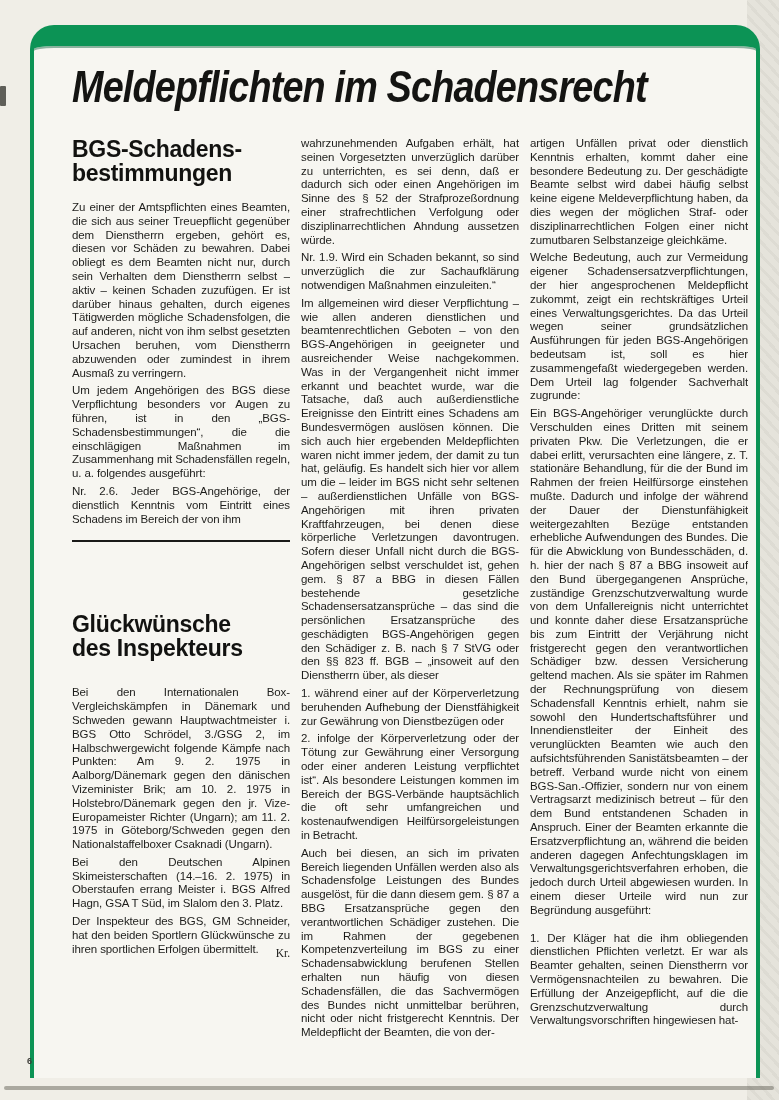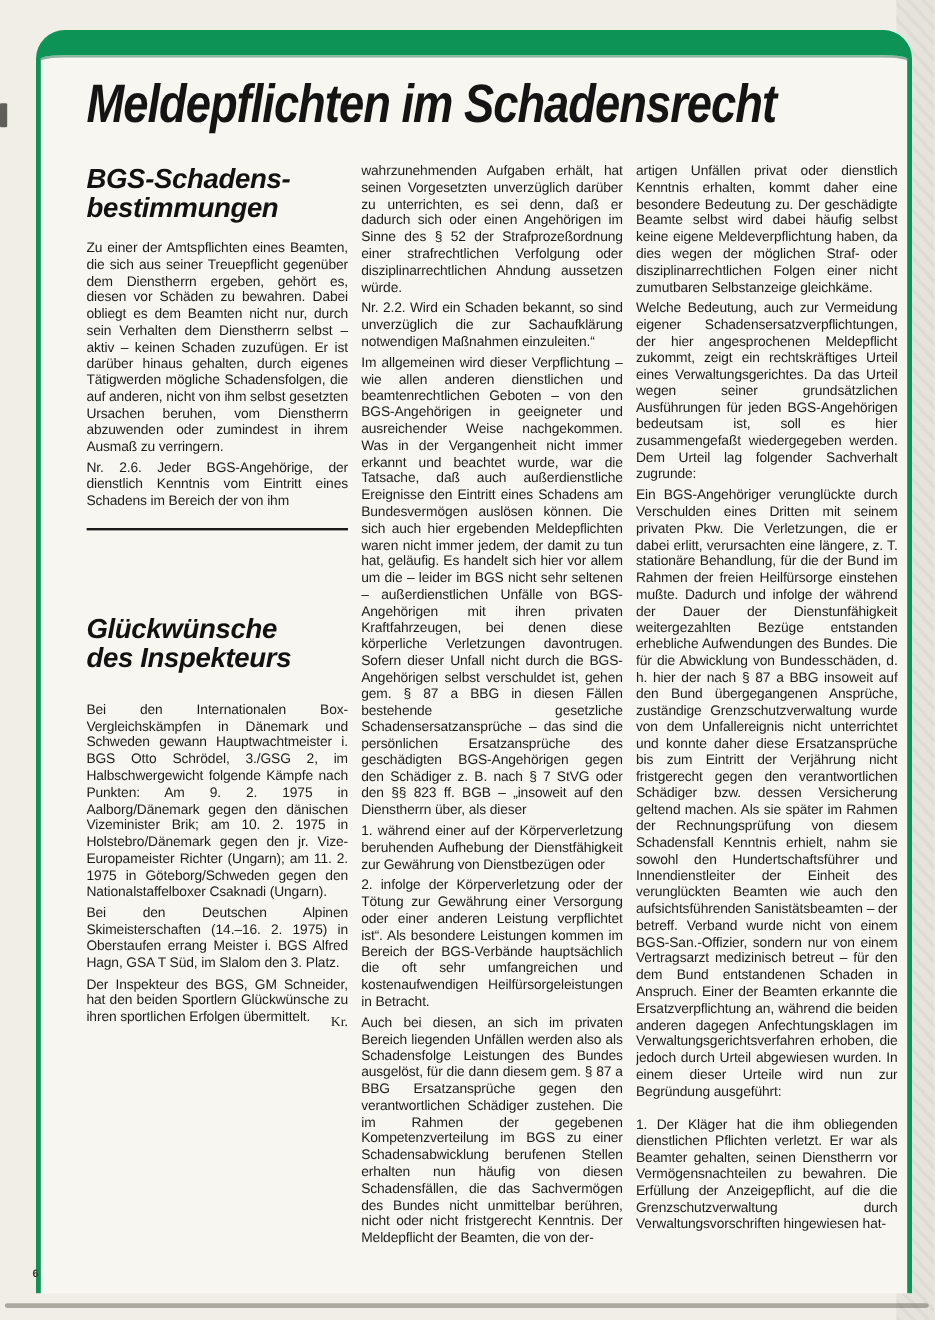--- a/index.html
+++ b/index.html
@@ -36,21 +36,21 @@
     font-size:45px;line-height:48px;
     font-weight:bold;font-style:italic;
     letter-spacing:-1px;white-space:nowrap;
     transform:scaleX(.84);transform-origin:0 50%;
     color:#141412;
   }
   .cols{display:flex;gap:11px;margin:26px 8px 0 38px;}
   .col{width:218px;height:941px;overflow:hidden;}
   .heading{
     font-size:23px;line-height:24px;
-    font-weight:bold;font-style:italic;
+    font-weight:bold;
     letter-spacing:-0.3px;color:#121210;
     margin:0 0 16px 0;
   }
   .heading2{margin-top:70px;margin-bottom:26px;}
   .para{
     font-size:11.5px;line-height:13.8px;
     letter-spacing:-0.1px;
     text-align:justify;
     hyphens:auto;-webkit-hyphens:auto;overflow-wrap:break-word;
     margin:0 0 4px 0;
@@ -77,41 +77,42 @@
   <div class="frame">
     <h1 class="title">Meldepflichten im Schadensrecht</h1>
 
     <div class="cols">
 
       <div class="col">
         <section>
           <h2 class="heading"><span>BGS-Schadens-</span><br><span>bestimmungen</span></h2>
           <div>
               <p class="para">Zu einer der Amtspflichten eines Beamten, die sich aus seiner Treuepflicht gegenüber dem Dienstherrn ergeben, gehört es, diesen vor Schäden zu bewahren. Dabei obliegt es dem Beamten nicht nur, durch sein Verhalten dem Dienstherrn selbst – aktiv – keinen Schaden zuzufügen. Er ist darüber hinaus gehalten, durch eigenes Tätigwerden mögliche Schadensfolgen, die auf anderen, nicht von ihm selbst gesetzten Ursachen beruhen, vom Dienstherrn abzuwenden oder zumindest in ihrem Ausmaß zu verringern.</p>
+              <p class="para">Um jedem Angehörigen des BGS diese Verpflichtung besonders vor Augen zu führen, ist in den „BGS-Schadensbestimmungen“, die die einschlägigen Maßnahmen im Zusammenhang mit Schadensfällen regeln, u. a. folgendes ausgeführt:</p>
               <p class="para">Nr. 2.6. Jeder BGS-Angehörige, der dienstlich Kenntnis vom Eintritt eines Schadens im Bereich der von ihm</p>
             </div>
         </section>
 
         <hr class="divider">
 
         <section>
           <h2 class="heading heading2"><span>Glückwünsche</span><br><span>des Inspekteurs</span></h2>
           <div>
               <p class="para">Bei den Internationalen Box-Vergleichskämpfen in Dänemark und Schweden gewann Hauptwachtmeister i. BGS Otto Schrödel, 3./GSG 2, im Halbschwergewicht folgende Kämpfe nach Punkten: Am 9. 2. 1975 in Aalborg/Dänemark gegen den dänischen Vizeminister Brik; am 10. 2. 1975 in Holstebro/Dänemark gegen den jr. Vize-Europameister Richter (Ungarn); am 11. 2. 1975 in Göteborg/Schweden gegen den Nationalstaffelboxer Csaknadi (Ungarn).</p>
               <p class="para">Bei den Deutschen Alpinen Skimeisterschaften (14.–16. 2. 1975) in Oberstaufen errang Meister i. BGS Alfred Hagn, GSA T Süd, im Slalom den 3. Platz.</p>
               <p class="para">Der Inspekteur des BGS, GM Schneider, hat den beiden Sportlern Glückwünsche zu ihren sportlichen Erfolgen übermittelt.</p>
             </div>
           <p class="kr">Kr.</p>
         </section>
       </div>
 
       <div class="col">
         <div>
             <p class="para">wahrzunehmenden Aufgaben erhält, hat seinen Vorgesetzten unverzüglich darüber zu unterrichten, es sei denn, daß er dadurch sich oder einen Angehörigen im Sinne des § 52 der Strafprozeßordnung einer strafrechtlichen Verfolgung oder disziplinarrechtlichen Ahndung aussetzen würde.</p>
-            <p class="para">Nr. 2.2. Wird ein Schaden bekannt, so sind unverzüglich die zur Sachaufklärung notwendigen Maßnahmen einzuleiten.“</p>
+            <p class="para">Nr. 1.9. Wird ein Schaden bekannt, so sind unverzüglich die zur Sachaufklärung notwendigen Maßnahmen einzuleiten.“</p>
             <p class="para">Im allgemeinen wird dieser Verpflichtung – wie allen anderen dienstlichen und beamtenrechtlichen Geboten – von den BGS-Angehörigen in geeigneter und ausreichender Weise nachgekommen. Was in der Vergangenheit nicht immer erkannt und beachtet wurde, war die Tatsache, daß auch außerdienstliche Ereignisse den Eintritt eines Schadens am Bundesvermögen auslösen können. Die sich auch hier ergebenden Meldepflichten waren nicht immer jedem, der damit zu tun hat, geläufig. Es handelt sich hier vor allem um die – leider im BGS nicht sehr seltenen – außerdienstlichen Unfälle von BGS-Angehörigen mit ihren privaten Kraftfahrzeugen, bei denen diese körperliche Verletzungen davontrugen. Sofern dieser Unfall nicht durch die BGS-Angehörigen selbst verschuldet ist, gehen gem. § 87 a BBG in diesen Fällen bestehende gesetzliche Schadensersatzansprüche – das sind die persönlichen Ersatzansprüche des geschädigten BGS-Angehörigen gegen den Schädiger z. B. nach § 7 StVG oder den §§ 823 ff. BGB – „insoweit auf den Dienstherrn über, als dieser</p>
             <p class="para">1. während einer auf der Körperverletzung beruhenden Aufhebung der Dienstfähigkeit zur Gewährung von Dienstbezügen oder</p>
             <p class="para">2. infolge der Körperverletzung oder der Tötung zur Gewährung einer Versorgung oder einer anderen Leistung verpflichtet ist“. Als besondere Leistungen kommen im Bereich der BGS-Verbände hauptsächlich die oft sehr umfangreichen und kostenaufwendigen Heilfürsorgeleistungen in Betracht.</p>
             <p class="para">Auch bei diesen, an sich im privaten Bereich liegenden Unfällen werden also als Schadensfolge Leistungen des Bundes ausgelöst, für die dann diesem gem. § 87 a BBG Ersatzansprüche gegen den verantwortlichen Schädiger zustehen. Die im Rahmen der gegebenen Kompetenzverteilung im BGS zu einer Schadensabwicklung berufenen Stellen erhalten nun häufig von diesen Schadensfällen, die das Sachvermögen des Bundes nicht unmittelbar berühren, nicht oder nicht fristgerecht Kenntnis. Der Meldepflicht der Beamten, die von der-</p>
           </div>
       </div>
 
       <div class="col">
         <div>
             <p class="para">artigen Unfällen privat oder dienstlich Kenntnis erhalten, kommt daher eine besondere Bedeutung zu. Der geschädigte Beamte selbst wird dabei häufig selbst keine eigene Meldeverpflichtung haben, da dies wegen der möglichen Straf- oder disziplinarrechtlichen Folgen einer nicht zumutbaren Selbstanzeige gleichkäme.</p>

